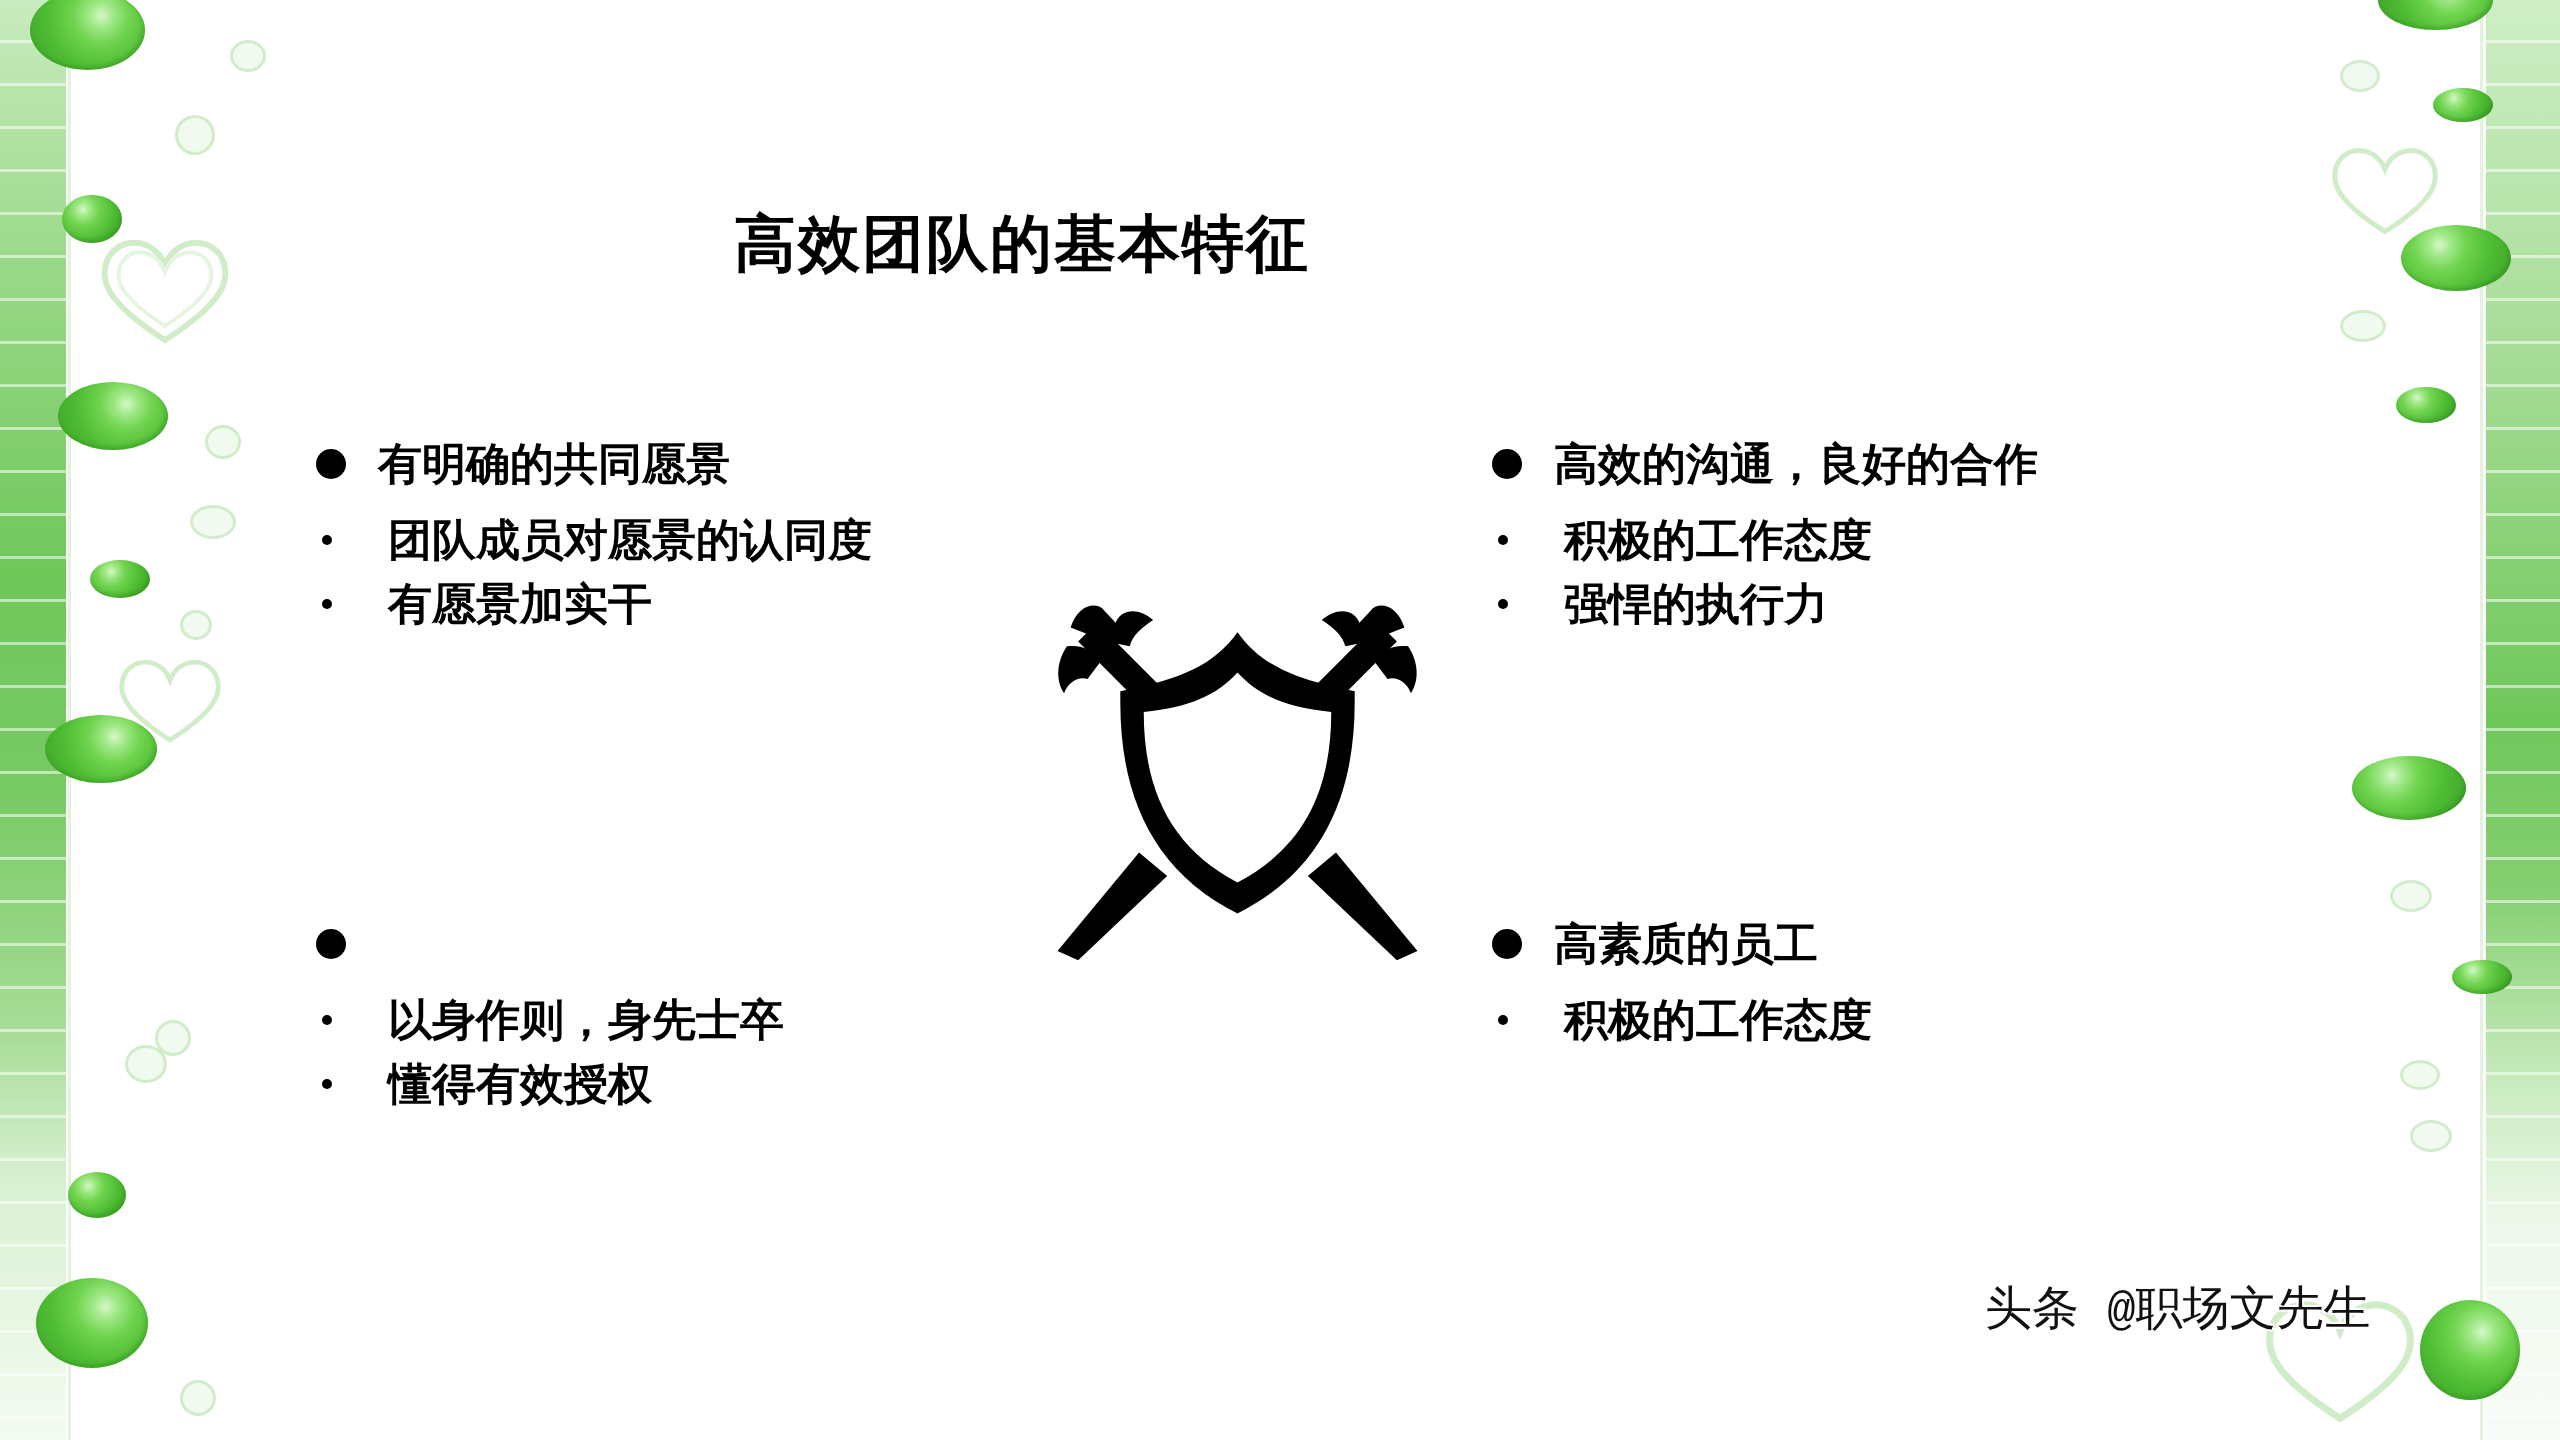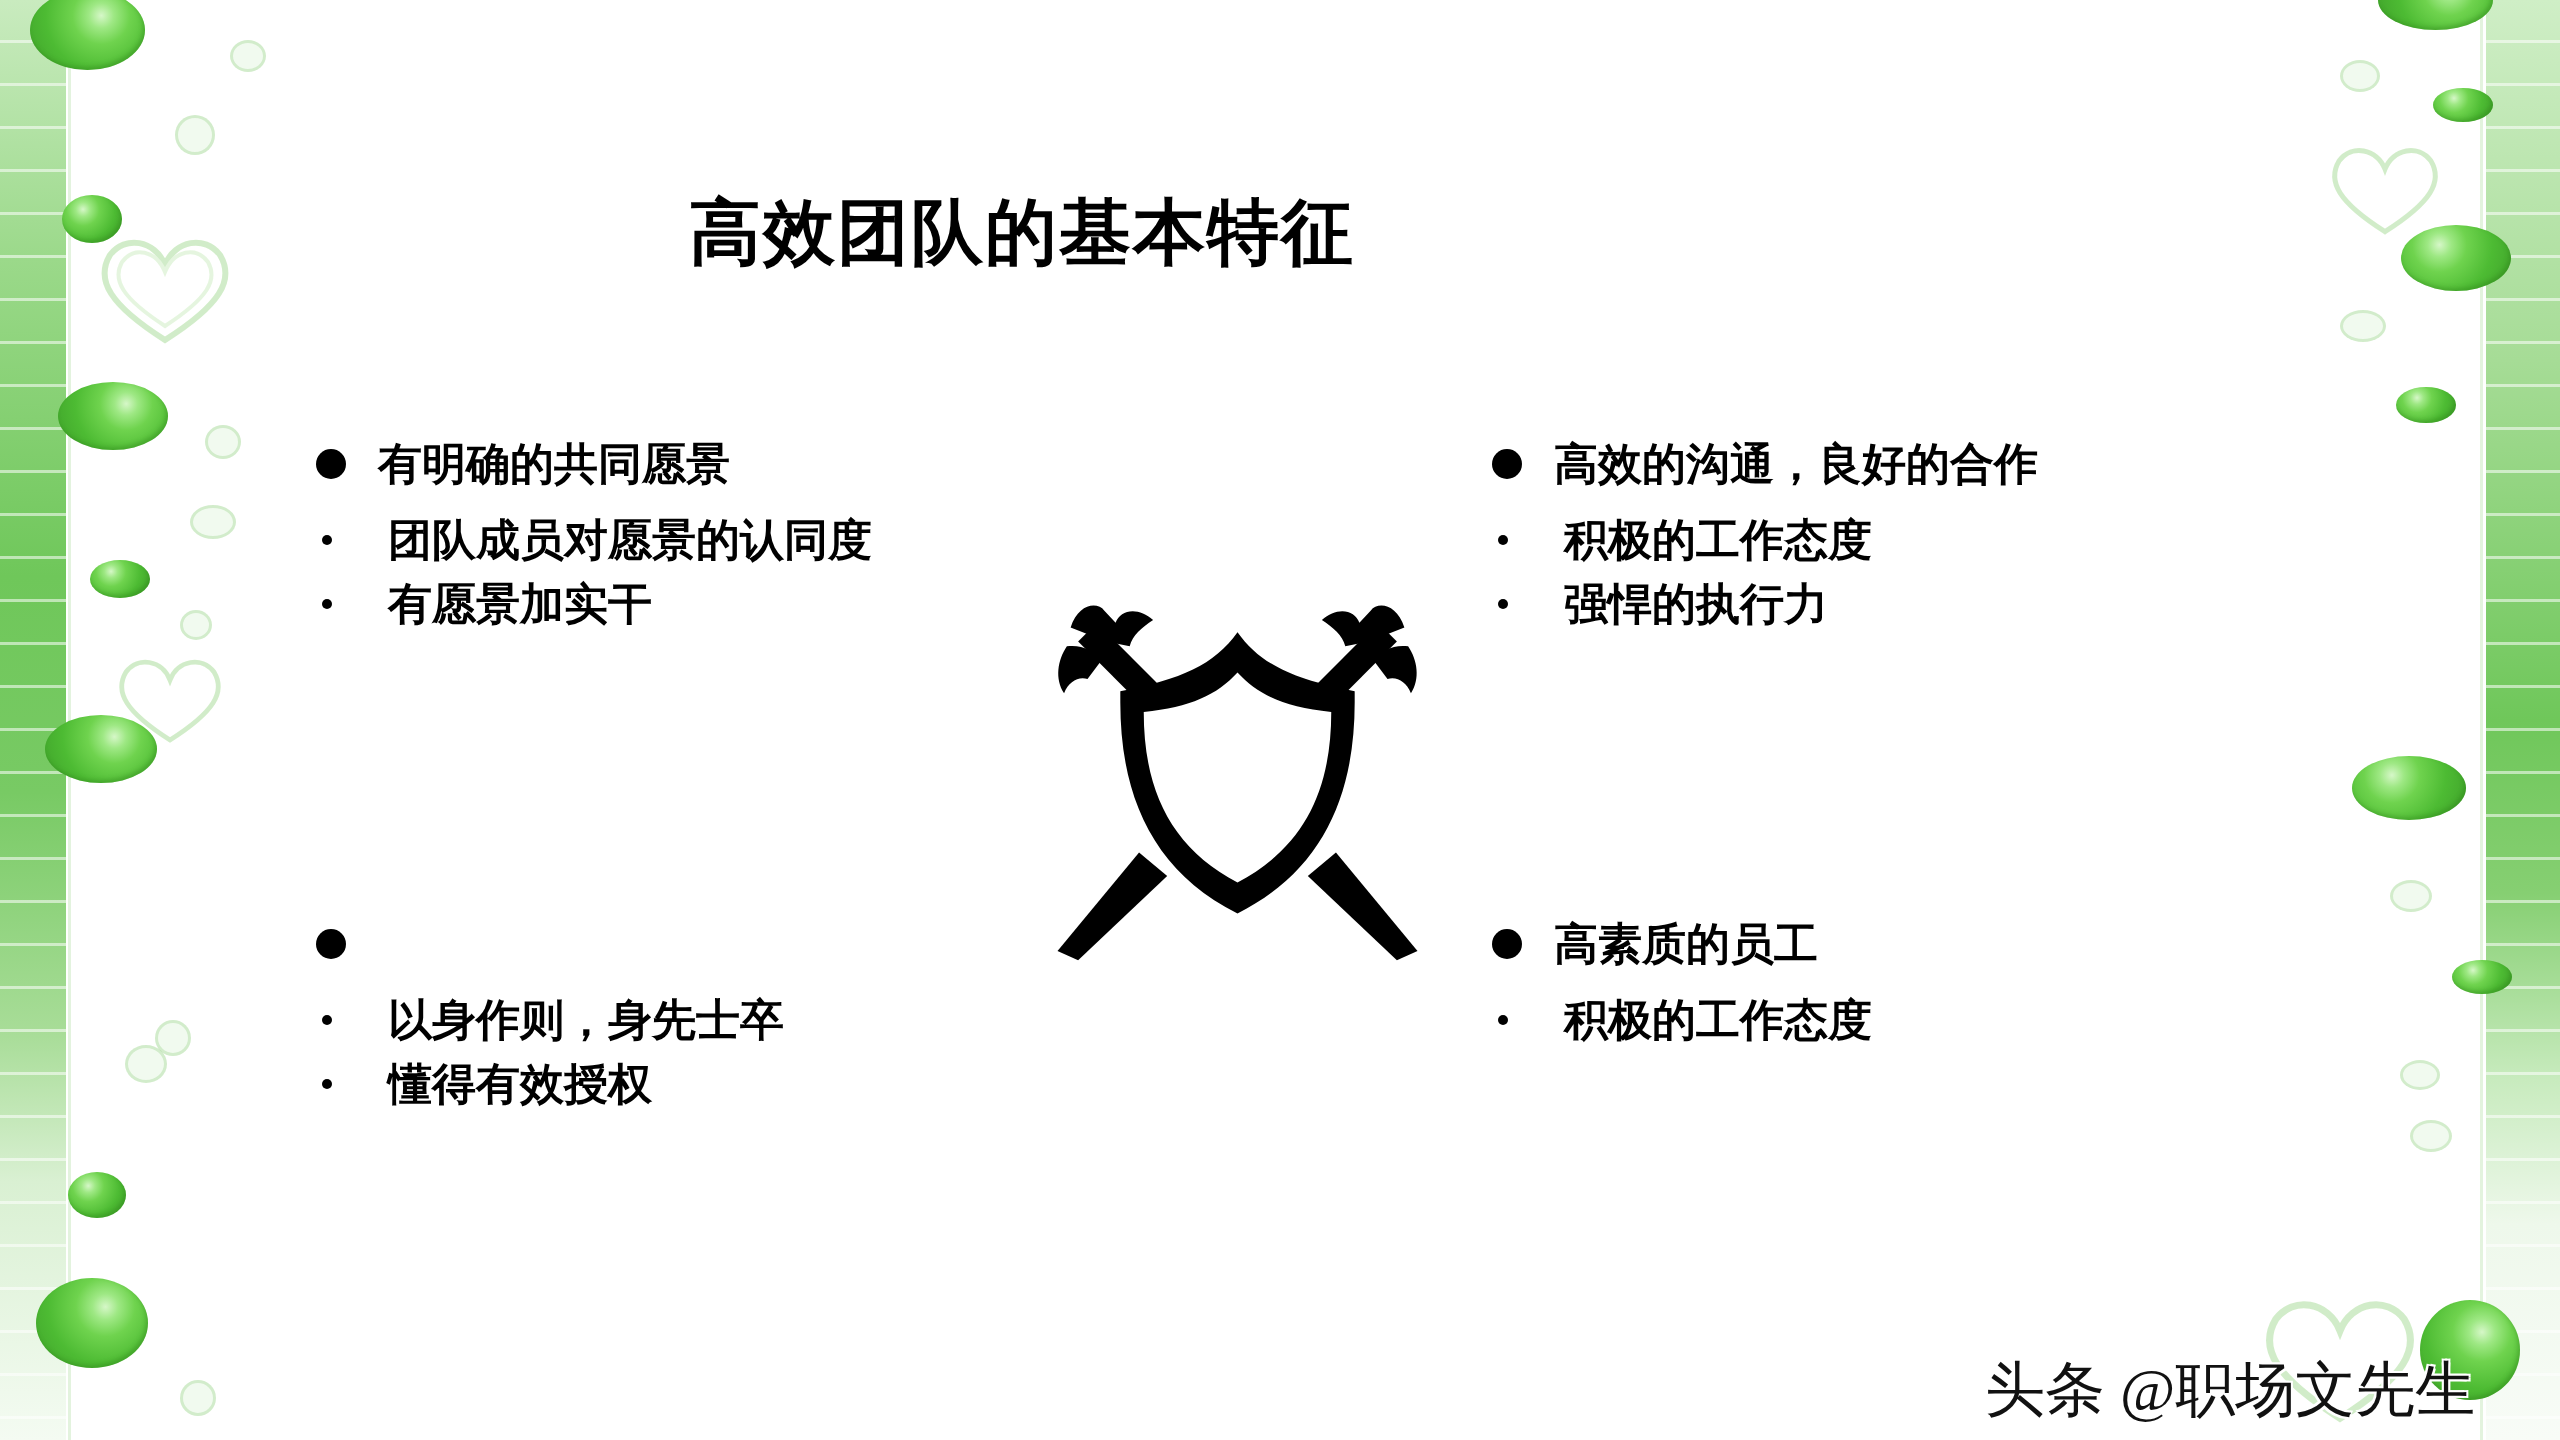--- a/index.html
+++ b/index.html
@@ -12,28 +12,28 @@
     background: linear-gradient(to bottom, #c9ebbf 0%, #9bd98a 18%, #6fc75a 40%, #78ca64 55%, #a9dd99 72%, #d9f0d2 82%, #f4fbf2 100%); }
   .stripe-fill-right { position:absolute; left:2486px; top:0; width:74px; height:1440px;
     background: linear-gradient(to bottom, #cfeec6 0%, #a6dc96 25%, #6fc75a 50%, #86cf72 62%, #c8ebbe 75%, #eef8eb 85%, #f8fcf7 100%); }
   .inner-line { position:absolute; top:0; width:3px; height:1440px; background:#e3f3de; }
   .bubble { position:absolute; border-radius:50%;
     background: radial-gradient(circle at 62% 32%, #d6f7c8 0%, #9ee884 14%, #6fd34e 32%, #4dbb33 62%, #3fa12a 100%);
     box-shadow: inset -2px -3px 4px rgba(40,120,20,0.35); }
   .bubble.flip { background: radial-gradient(circle at 35% 30%, #d6f7c8 0%, #9ee884 14%, #6fd34e 32%, #4dbb33 62%, #3fa12a 100%); }
   .flower { position:absolute; border-radius:50%; border:3px solid rgba(130,200,110,0.28); background:rgba(200,235,190,0.25); }
   .heart { position:absolute; width:150px; height:120px; opacity:0.4; }
-  .title { position:absolute; left:0; width:2044px; top:172px; text-align:center; font-family:"DejaVu Sans", sans-serif; font-weight:bold; font-size:72px; color:#000; letter-spacing:2px; line-height:120px; }
+  .title { position:absolute; left:0; width:2044px; top:184px; text-align:center; font-family:"DejaVu Sans", sans-serif; font-weight:bold; font-size:62px; color:#000; letter-spacing:2px; line-height:120px; }
   .block { position:absolute; }
   .head { display:flex; align-items:center; font-family:Liberation Mono, monospace; font-weight:bold; font-size:44px; color:#000; height:64px; }
   .head .dot { width:30px; height:30px; border-radius:50%; background:#000; margin-right:32px; flex:0 0 auto; }
   .sub { display:flex; align-items:center; font-family:"DejaVu Serif", serif; font-weight:bold; font-size:44px; color:#000; height:64px; }
   .sub .sdot { width:10px; height:10px; border-radius:50%; background:#000; margin-left:6px; margin-right:56px; flex:0 0 auto; }
   .emblem { position:absolute; left:1050px; top:590px; width:375px; height:375px; }
-  .watermark { position:absolute; left:1985px; top:1350px; font-family:Liberation Serif, serif; font-size:60px; color:#111; line-height:80px;
+  .watermark { position:absolute; left:1985px; top:1272px; font-family:Liberation Mono, monospace; font-size:47px; color:#111; line-height:80px;
     text-shadow: 2px 2px 0 #fff, -2px -2px 0 #fff, 2px -2px 0 #fff, -2px 2px 0 #fff; }
 </style>
 </head>
 <body>
 
 <div class="stripe-fill-left"></div>
 <div class="stripe stripe-left"></div>
 <div class="inner-line" style="left:68px;"></div>
 <div class="stripe-fill-right"></div>
 <div class="stripe stripe-right"></div>

